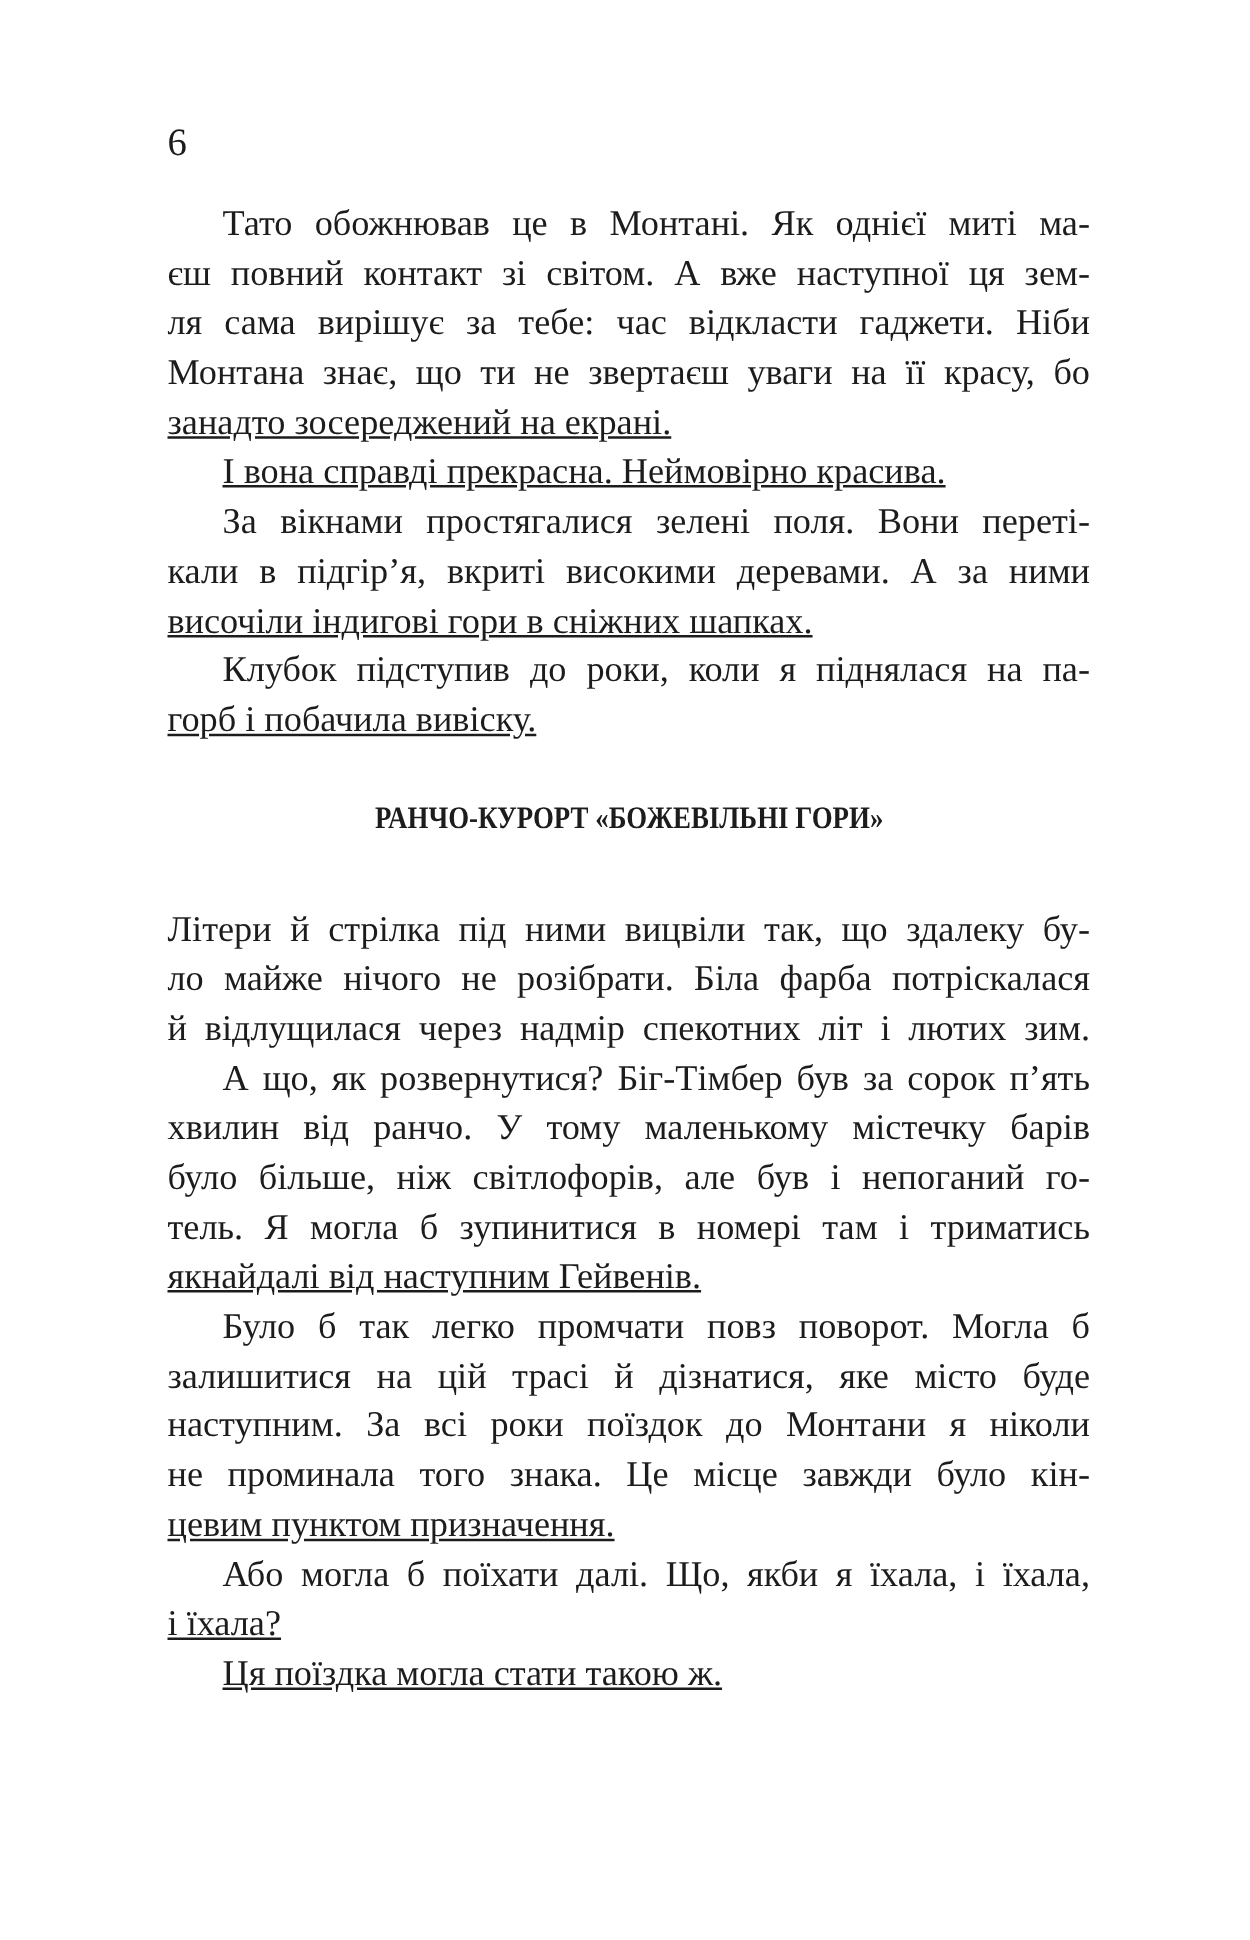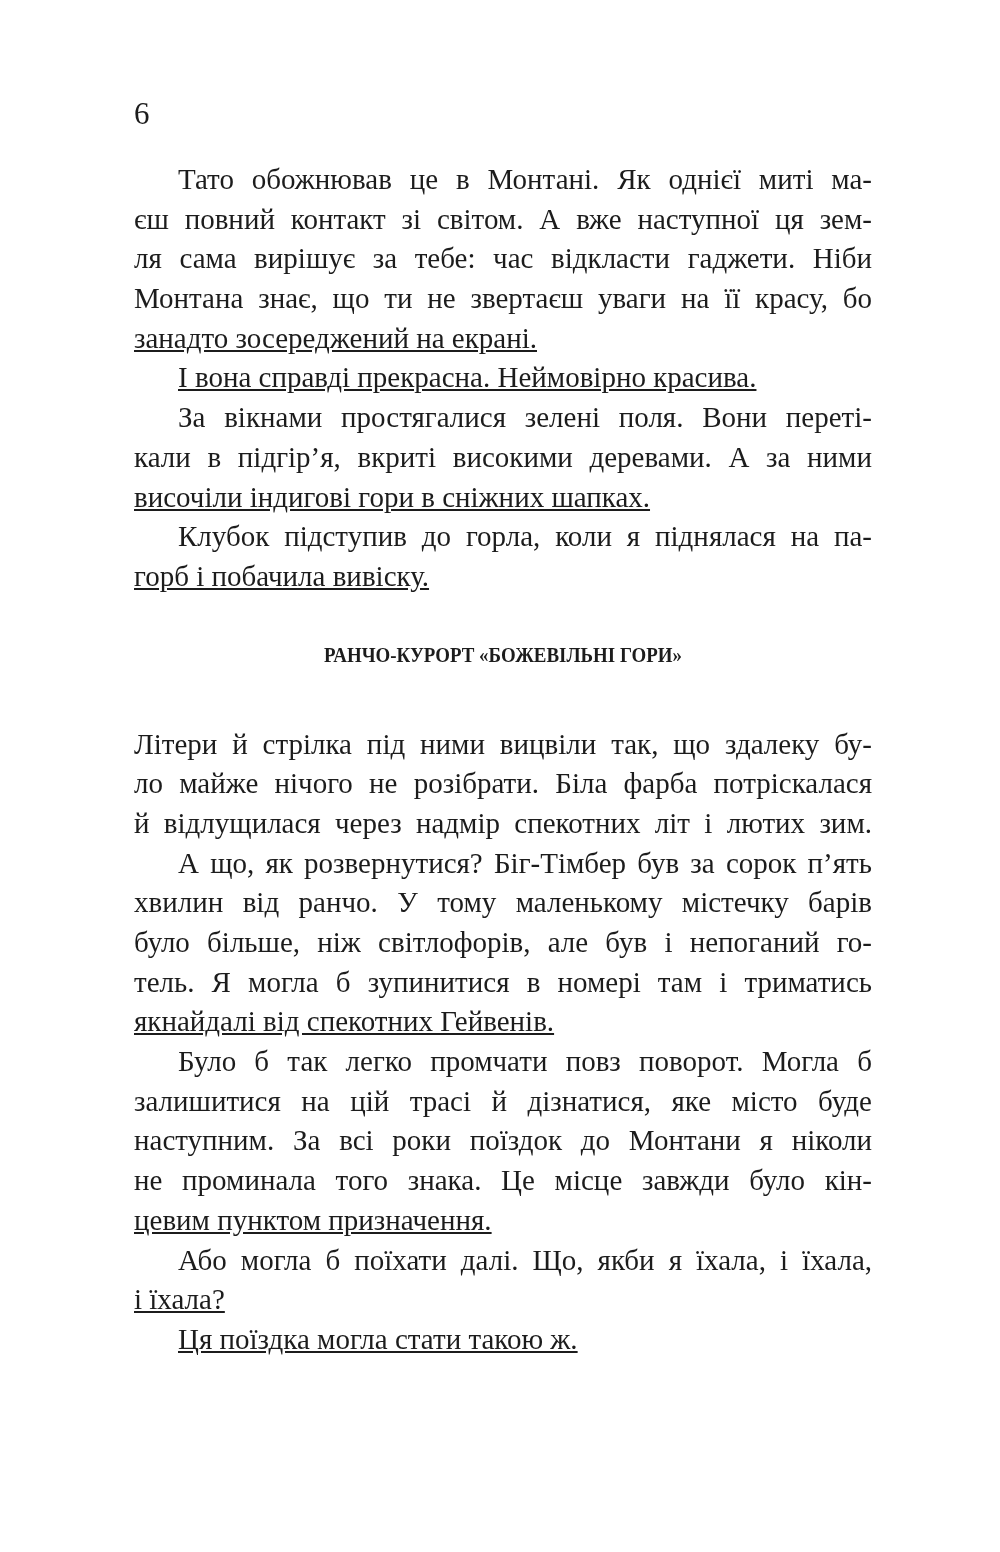--- a/index.html
+++ b/index.html
@@ -46,21 +46,21 @@
   }
   .line.indent {
     text-indent: 44px;
   }
   .heading {
     margin: 38px 0 50px 0;
     height: 40px;
     line-height: 40px;
     text-align: center;
     font-weight: bold;
-    font-size: 22px;
+    font-size: 25px;
     white-space: nowrap;
   }
   .heading .condensed {
     display: inline-block;
     transform: scaleX(0.86);
     transform-origin: 50% 50%;
   }
 </style>
 </head>
 <body>
@@ -77,35 +77,35 @@
       </div>
       <div class="para">
         <div class="line last indent">І вона справді прекрасна. Неймовірно красива.</div>
       </div>
       <div class="para">
         <div class="line indent">За вікнами простягалися зелені поля. Вони переті-</div>
         <div class="line">кали в підгір’я, вкриті високими деревами. А за ними</div>
         <div class="line last">височіли індигові гори в сніжних шапках.</div>
       </div>
       <div class="para">
-        <div class="line indent">Клубок підступив до горла, коли я піднялася на па-</div>
+        <div class="line indent">Клубок підступив до роки, коли я піднялася на па-</div>
         <div class="line last">горб і побачила вивіску.</div>
       </div>
       <div class="heading"><span class="condensed">РАНЧО-КУРОРТ «БОЖЕВІЛЬНІ ГОРИ»</span></div>
       <div class="para">
         <div class="line">Літери й стрілка під ними вицвіли так, що здалеку бу-</div>
         <div class="line">ло майже нічого не розібрати. Біла фарба потріскалася</div>
         <div class="line">й відлущилася через надмір спекотних літ і лютих зим.</div>
       </div>
       <div class="para">
         <div class="line indent">А що, як розвернутися? Біг-Тімбер був за сорок п’ять</div>
         <div class="line">хвилин від ранчо. У тому маленькому містечку барів</div>
         <div class="line">було більше, ніж світлофорів, але був і непоганий го-</div>
         <div class="line">тель. Я могла б зупинитися в номері там і триматись</div>
-        <div class="line last">якнайдалі від спекотних Гейвенів.</div>
+        <div class="line last">якнайдалі від наступним Гейвенів.</div>
       </div>
       <div class="para">
         <div class="line indent">Було б так легко промчати повз поворот. Могла б</div>
         <div class="line">залишитися на цій трасі й дізнатися, яке місто буде</div>
         <div class="line">наступним. За всі роки поїздок до Монтани я ніколи</div>
         <div class="line">не проминала того знака. Це місце завжди було кін-</div>
         <div class="line last">цевим пунктом призначення.</div>
       </div>
       <div class="para">
         <div class="line indent">Або могла б поїхати далі. Що, якби я їхала, і їхала,</div>

